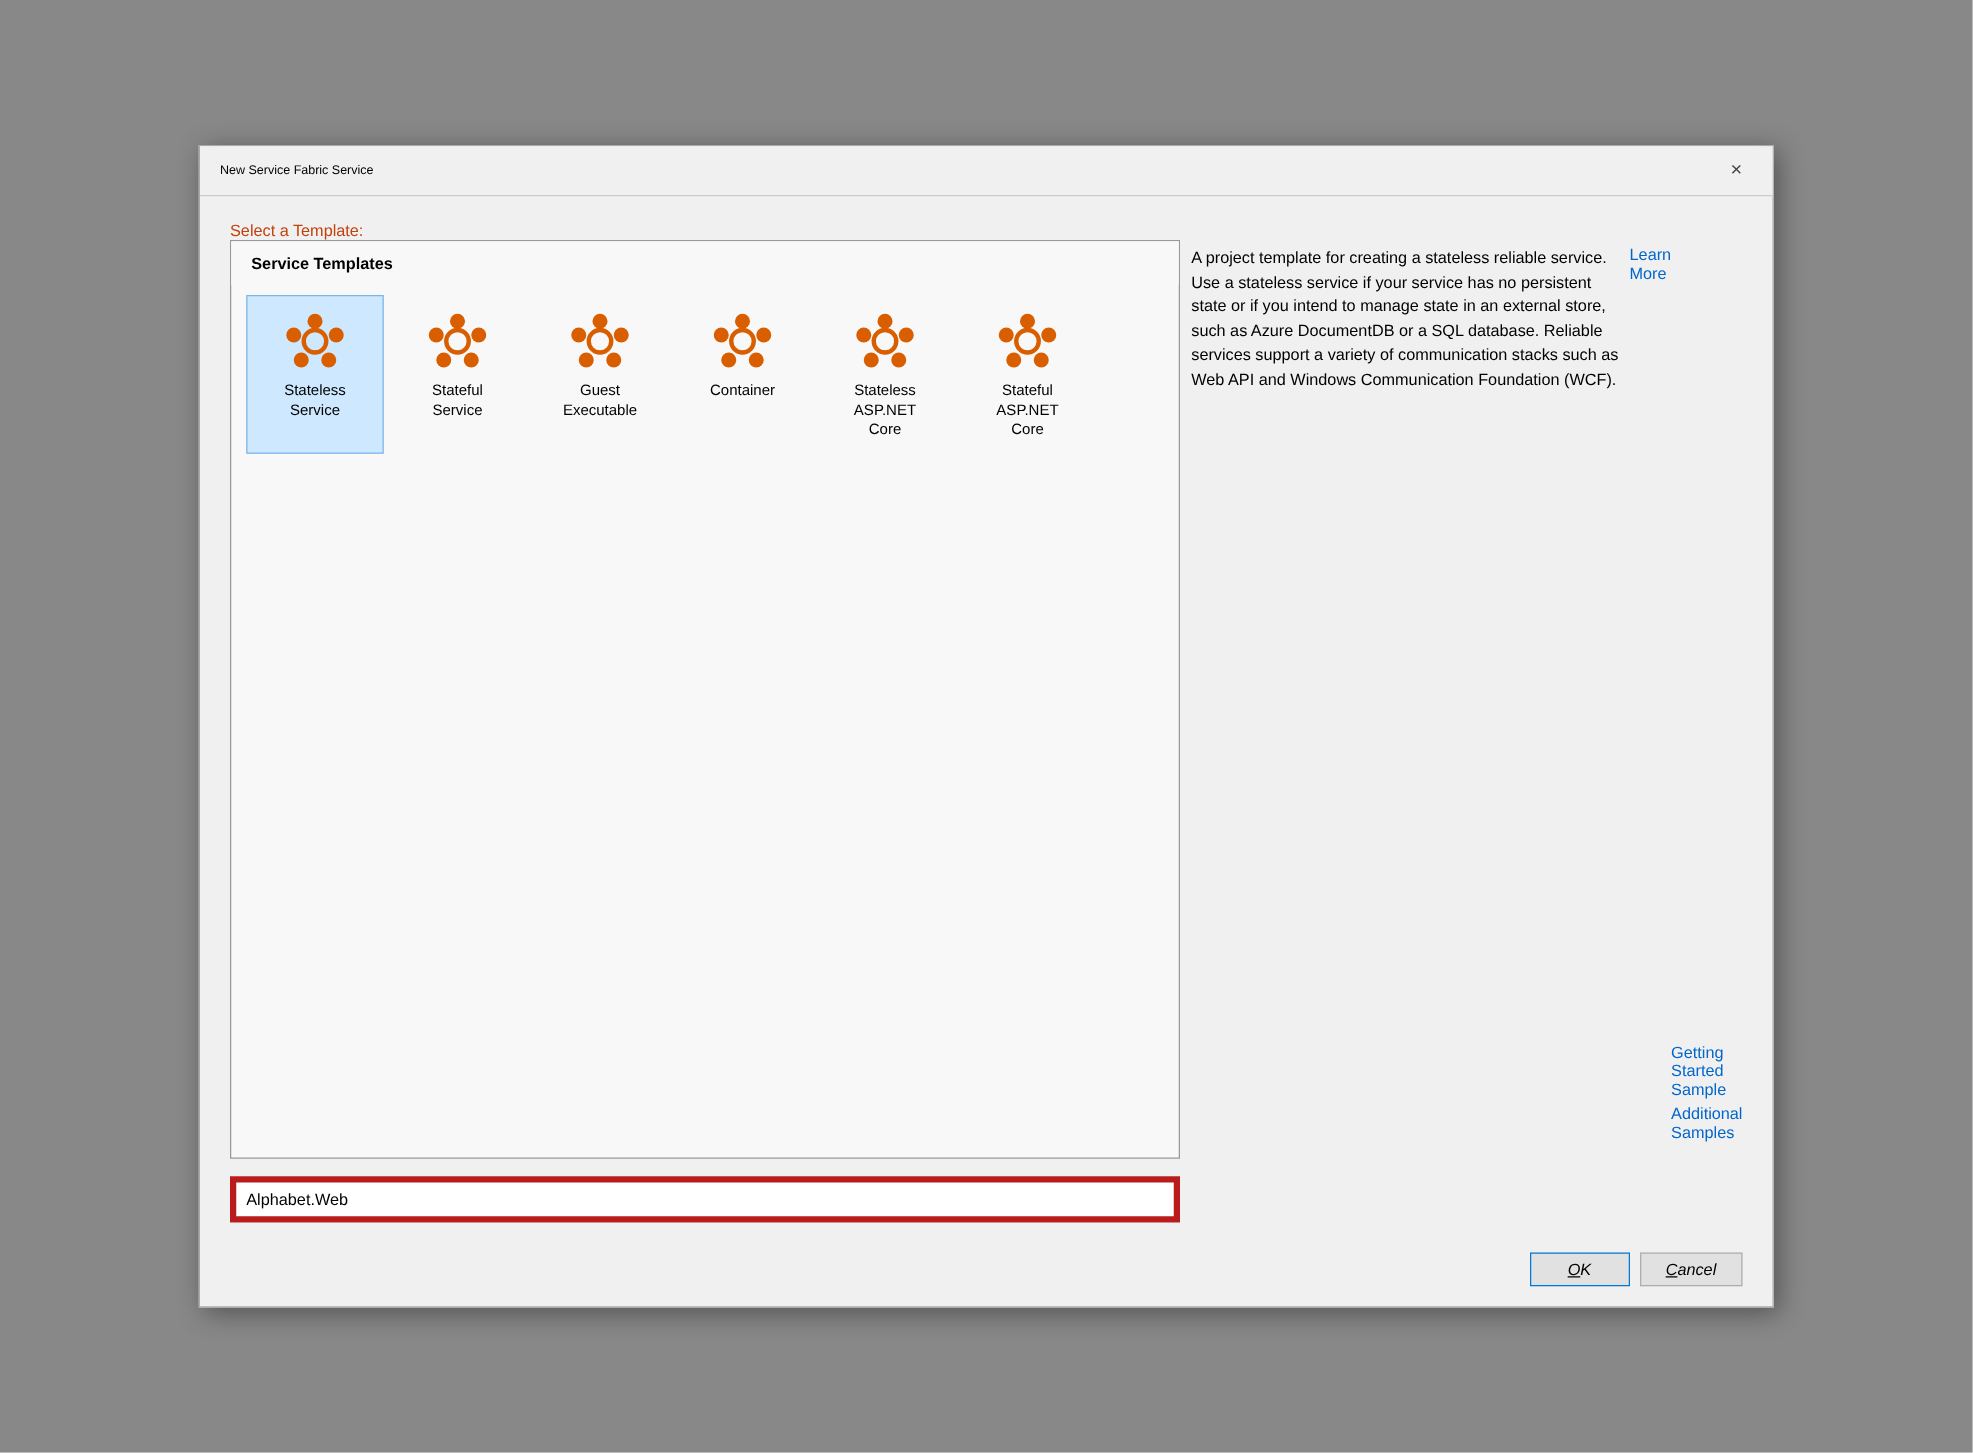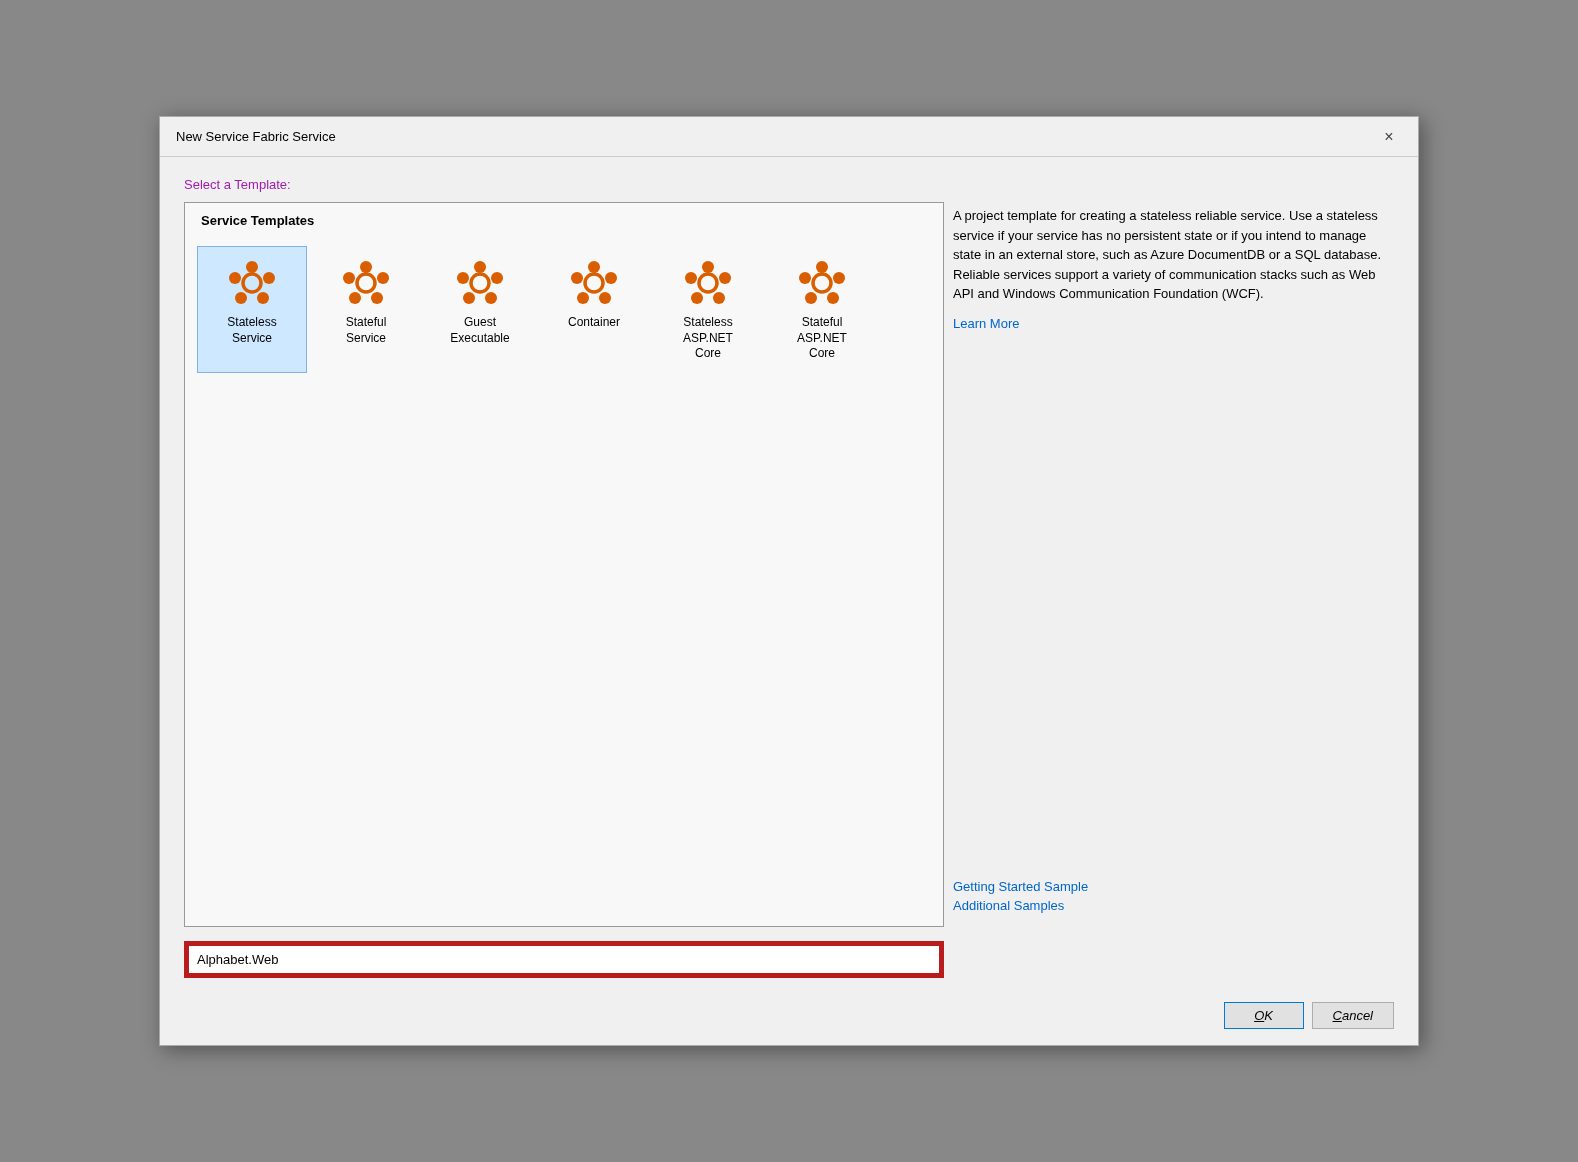--- a/index.html
+++ b/index.html
@@ -24,21 +24,21 @@
     .title-bar {
       background: #f0f0f0;
       border-bottom: 1px solid #ccc;
       padding: 8px 16px;
       display: flex;
       align-items: center;
       justify-content: space-between;
       height: 40px;
     }
     .title-bar-text {
-      font-size: 13px;
+      font-size: 10px;
       font-weight: normal;
       color: #000;
     }
     .close-btn {
       background: none;
       border: none;
       cursor: pointer;
       font-size: 16px;
       color: #444;
       width: 26px;
@@ -48,22 +48,21 @@
       justify-content: center;
     }
     .dialog-body {
       flex: 1;
       display: flex;
       flex-direction: column;
       padding: 20px 24px 16px 24px;
     }
     .select-label {
       font-size: 13px;
-      margin-bottom: 10px;
-      color: #a21caf;
+      color: #c2410c;
     }
     .main-area {
       display: flex;
       flex: 1;
       gap: 5px;
     }
     .template-panel {
       flex: 0 0 760px;
       border: 1px solid #999;
       background: #f8f8f8;
@@ -104,21 +103,21 @@
       margin-bottom: 6px;
     }
     .template-label {
       font-size: 12px;
       color: #000;
       line-height: 1.3;
     }
     .info-panel {
       flex: 1;
       display: flex;
-      flex-direction: column;
+      flex-direction: row;
       padding: 4px 0 0 4px;
     }
     .info-description {
       font-size: 13px;
       color: #000;
       line-height: 1.5;
       margin-bottom: 12px;
     }
     .info-link {
       color: #0066cc;

